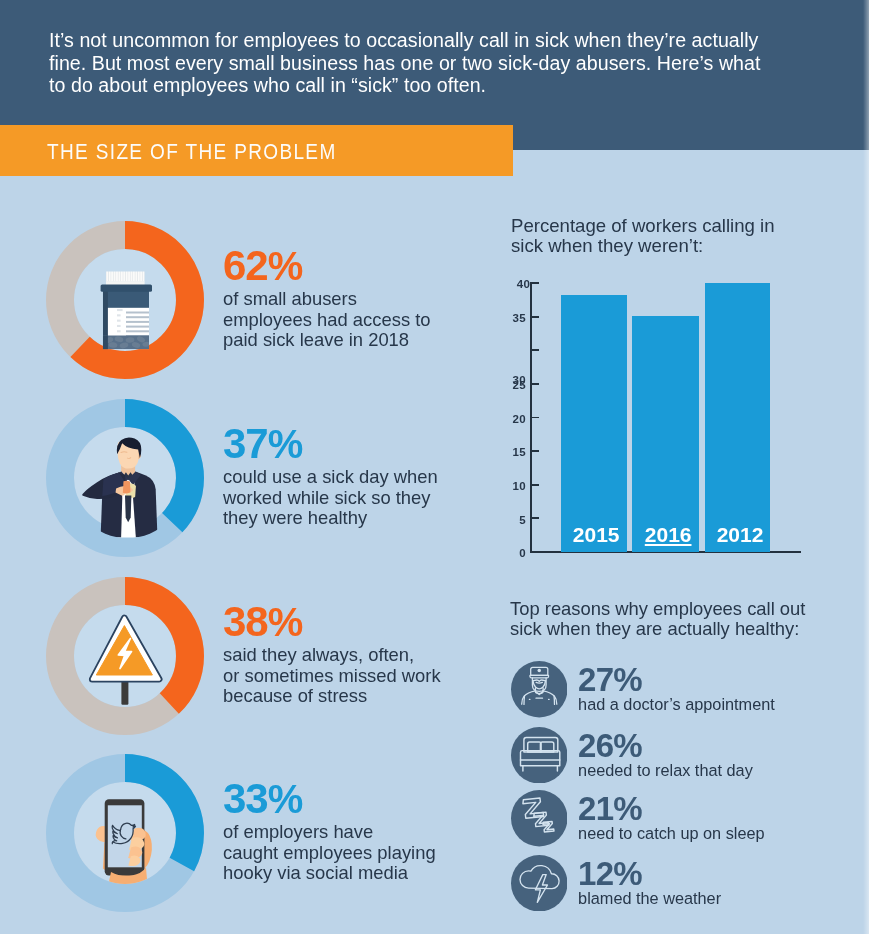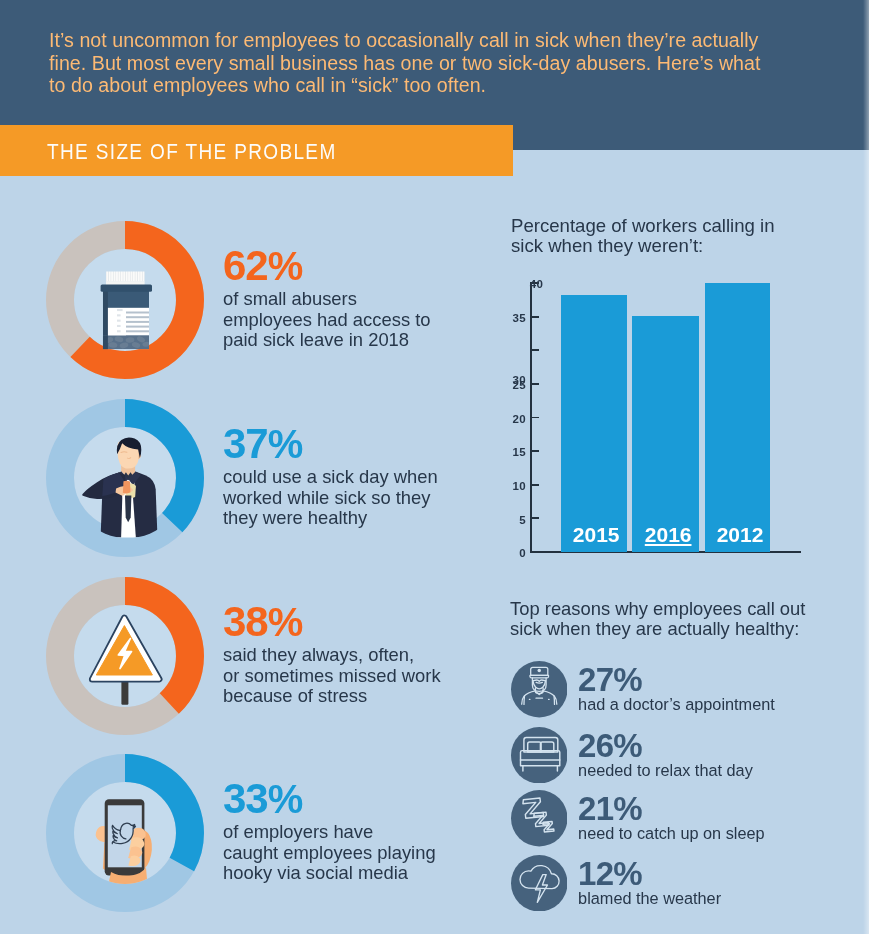--- a/index.html
+++ b/index.html
@@ -4,21 +4,21 @@
 <title>Sick Day Infographic</title>
 <style>
   html,body{margin:0;padding:0;}
   body{width:869px;height:934px;overflow:hidden;background:#bdd4e8;
        font-family:"Liberation Sans",sans-serif;-webkit-font-smoothing:antialiased;}
   .page{position:relative;width:869px;height:934px;background:#bdd4e8;}
 
   
   .hdr{position:absolute;left:0;top:0;width:869px;height:150px;background:#3d5b78;}
   .hdr-text{position:absolute;left:49px;top:29px;width:716px;
-            font-size:19.6px;line-height:22.6px;color:#fdba74;font-weight:400;
+            font-size:19.6px;line-height:22.6px;color:#ffffff;font-weight:400;
             letter-spacing:.05px;}
   .banner{position:absolute;left:0;top:125px;width:513px;height:51px;background:#f59a26;}
   .banner-text{position:absolute;left:47px;top:14px;font-size:22.5px;color:#fcfcfb;
                letter-spacing:1.6px;font-weight:400;transform:scaleX(0.845);transform-origin:left center;}
 
   
   .stat{position:absolute;}
   .donut{position:absolute;left:0;top:0;width:158px;height:158px;}
   .icon-wrap{position:absolute;left:0;top:0;width:158px;height:158px;}
   .stat-txt{position:absolute;left:177px;top:26px;width:290px;}
@@ -75,21 +75,21 @@
     <div class="tick" style="left:32px;top:12.2px;"></div>
     <div class="tick" style="left:32px;top:45.8px;"></div>
     <div class="tick" style="left:32px;top:79.4px;"></div>
     <div class="tick" style="left:32px;top:113px;"></div>
     <div class="tick" style="left:32px;top:146.6px;"></div>
     <div class="tick" style="left:32px;top:180.2px;"></div>
     <div class="tick" style="left:32px;top:213.8px;"></div>
     <div class="tick" style="left:32px;top:247.4px;"></div>
     <div class="tick" style="left:32px;top:281px;"></div>
 
-    <div class="axis-label" style="left:21px;top:8.4px;">40</div>
+    <div class="axis-label" style="left:8px;top:8.4px;">40</div>
     <div class="axis-label" style="left:3.8px;top:42.0px;">35</div>
     <div class="axis-label" style="left:3.8px;top:75.6px;margin-top:28px;">30</div>
     <div class="axis-label" style="left:3.8px;top:109.2px;">25</div>
     <div class="axis-label" style="left:3.8px;top:142.8px;">20</div>
     <div class="axis-label" style="left:3.8px;top:176.4px;">15</div>
     <div class="axis-label" style="left:3.8px;top:210.0px;">10</div>
     <div class="axis-label" style="left:3.8px;top:243.6px;">5</div>
     <div class="axis-label" style="left:3.8px;top:277.2px;">0</div>
 
     <div class="bar" style="left:61.4px;top:25.4px;width:65.6px;height:256.2px;"></div>

